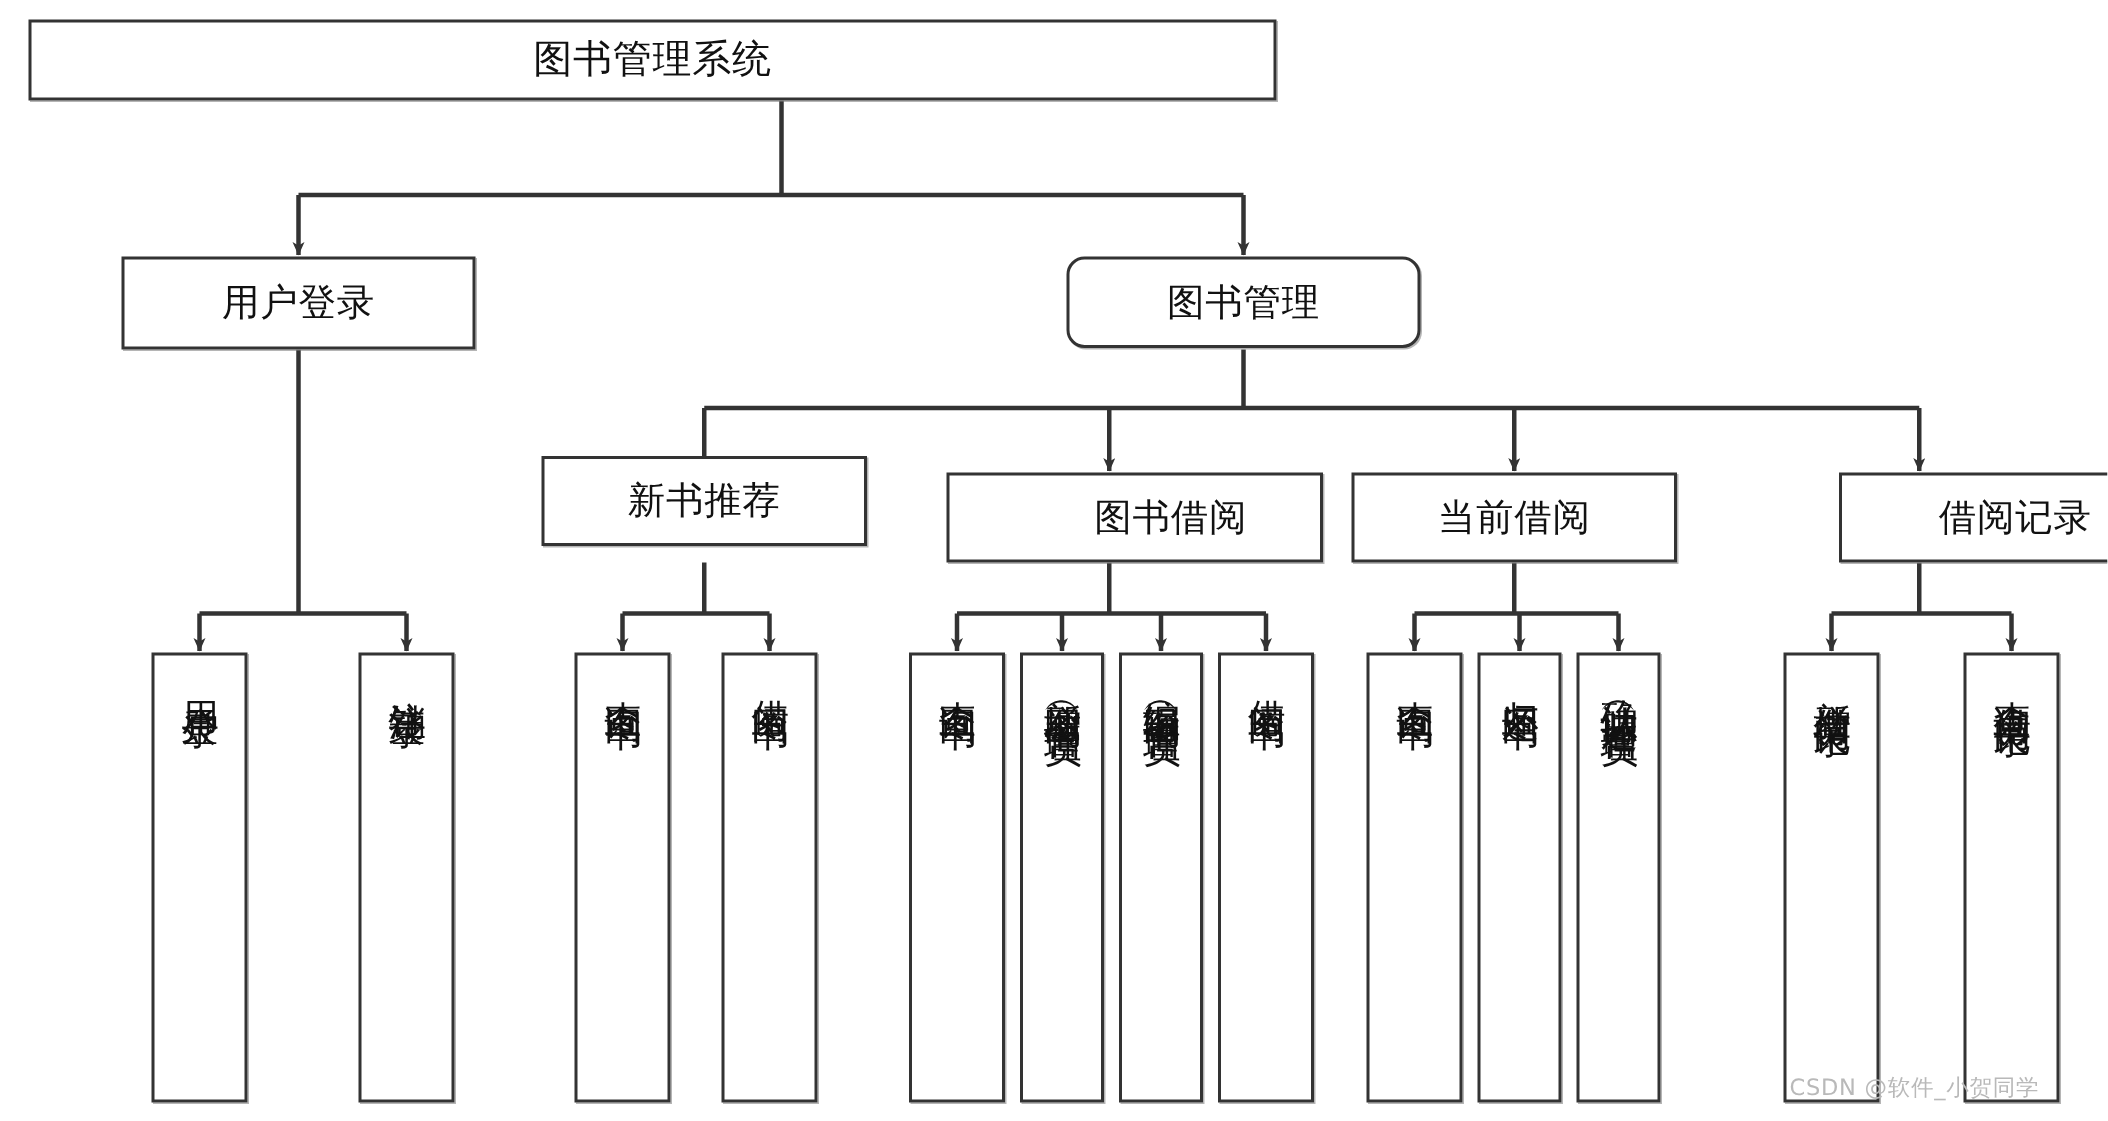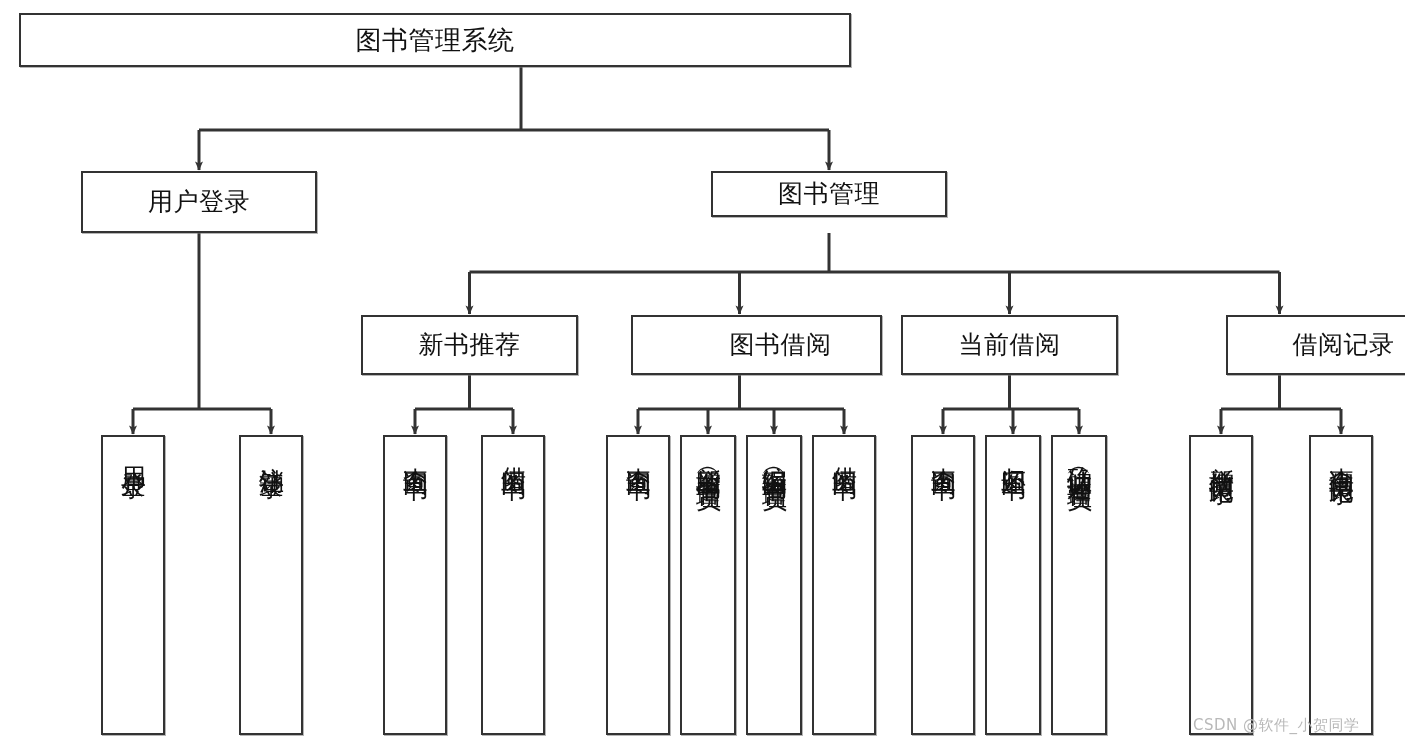--- a/index.html
+++ b/index.html
@@ -119,25 +119,25 @@
       </g>
   </svg>
 
   <div class="node root horizontal" id="node-root" style="left: 19px; top: 13px; width: 832px; height: 54px;">
     <span class="node-label">图书管理系统</span>
   </div>
 
   <div class="node horizontal" id="node-l2_0" style="left: 81px; top: 171px; width: 236px; height: 62px;">
     <span class="node-label">用户登录</span>
   </div>
-  <div class="node horizontal" id="node-l2_1" style="left: 711px; top: 171px; width: 236px; height: 46px;">
+  <div class="node horizontal" id="node-l2_1" style="left: 711px; top: 171px; width: 236px; height: 61px; border-radius: 12px;">
     <span class="node-label">图书管理</span>
   </div>
 
-  <div class="node horizontal" id="node-l3_0" style="left: 361px; top: 315px; width: 217px; height: 60px;">
+  <div class="node horizontal" id="node-l3_0" style="left: 361px; top: 304px; width: 217px; height: 60px;">
     <span class="node-label">新书推荐</span>
   </div>
   <div class="node horizontal" id="node-l3_1" style="left: 631px; top: 315px; width: 251px; height: 60px; padding-left: 48px;">
     <span class="node-label">图书借阅</span>
   </div>
   <div class="node horizontal" id="node-l3_2" style="left: 901px; top: 315px; width: 217px; height: 60px;">
     <span class="node-label">当前借阅</span>
   </div>
   <div class="node horizontal" id="node-l3_3" style="left: 1226px; top: 315px; width: 235px; height: 60px;">
     <span class="node-label">借阅记录</span>

